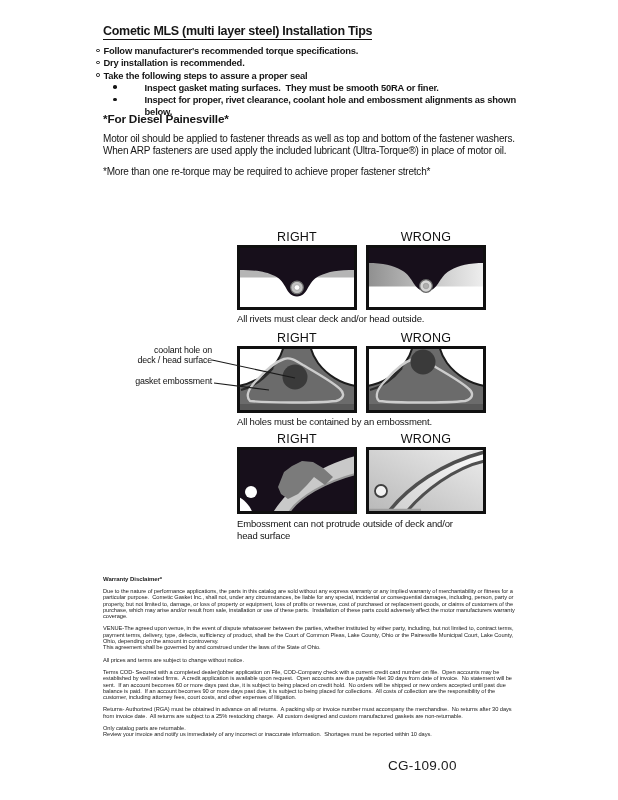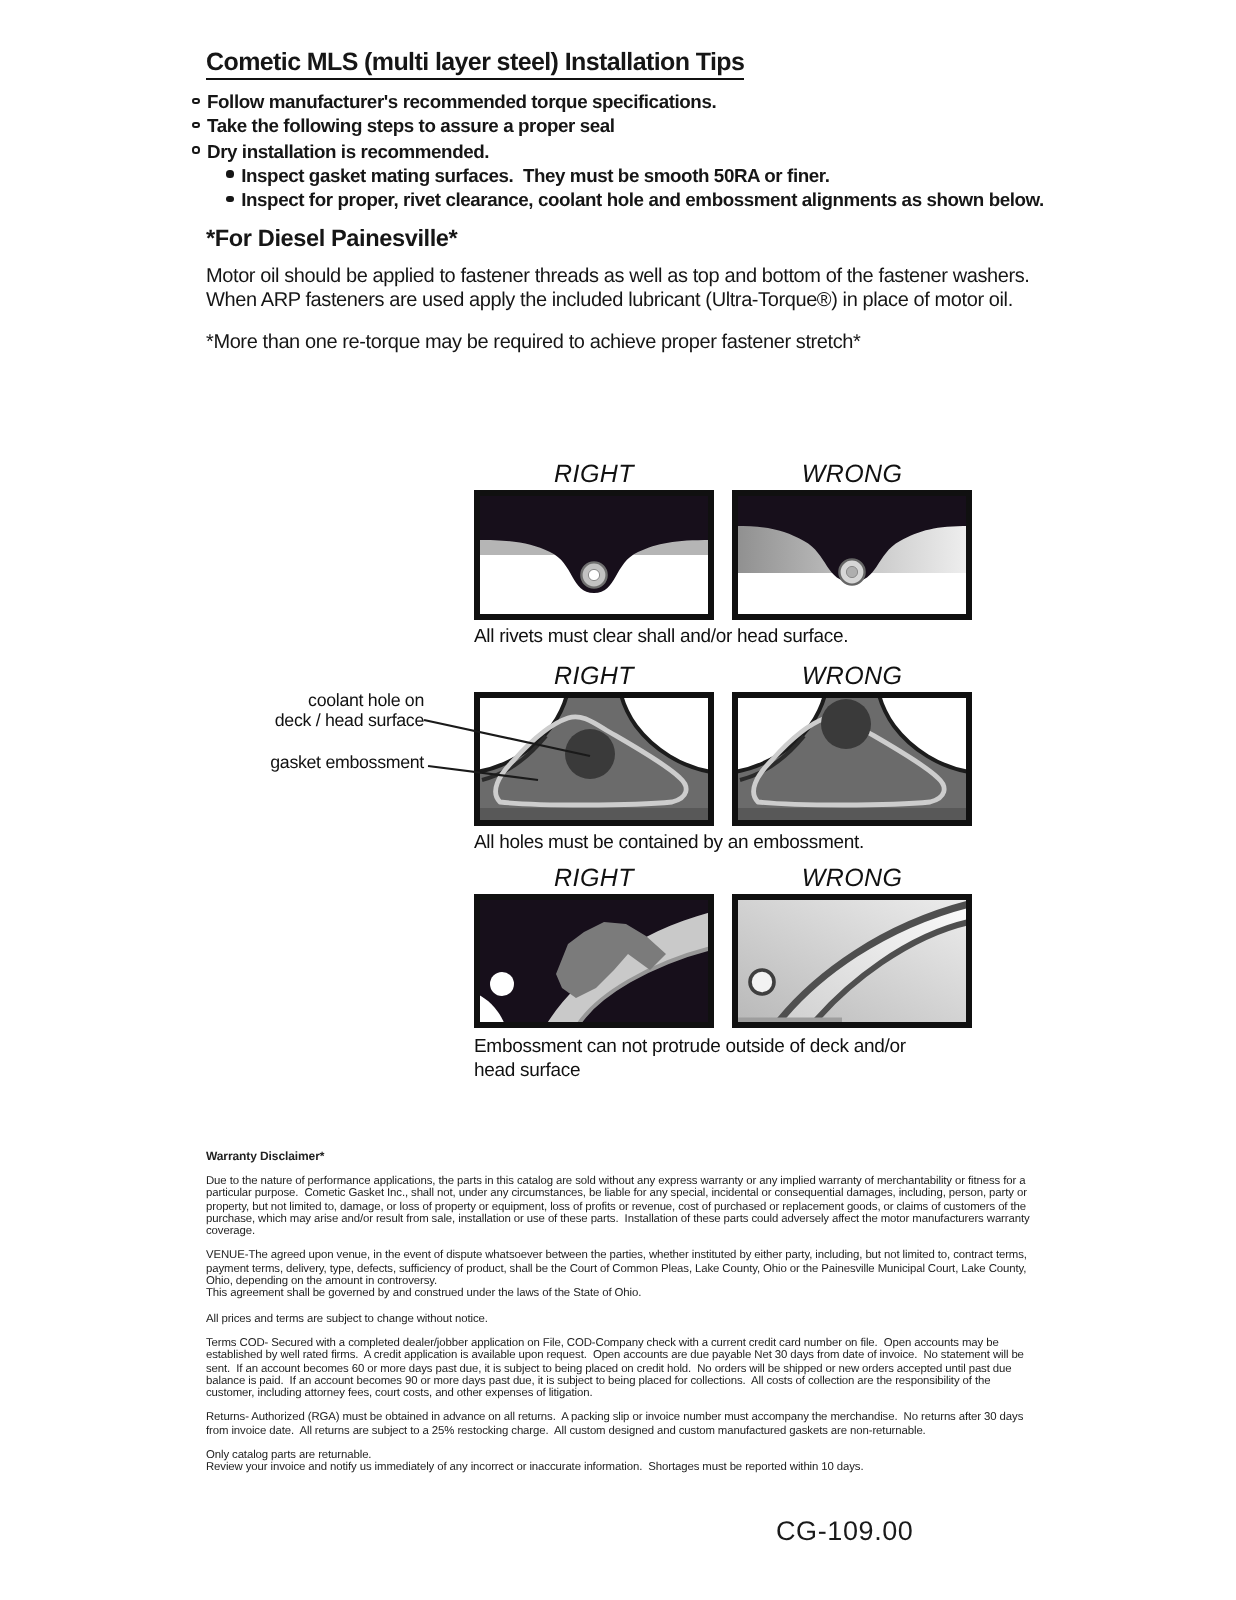--- a/index.html
+++ b/index.html
@@ -18,32 +18,32 @@
     border-bottom:1.5px solid #111; padding-bottom:1px;
     white-space:nowrap;
   }
 
   .checklist { position:absolute; left:96px; top:45px; width:440px; }
   .check-row { display:flex; align-items:flex-start; line-height:12.3px; font-size:9.4px; letter-spacing:-0.2px; white-space:pre-wrap;font-weight:bold; }
   .check-row .ring {
     flex:0 0 auto; width:3.5px; height:3.5px; border:0.9px solid #161616; border-radius:50%;
     margin:3.5px 4px 0 0;
   }
-  .check-row.sub { margin-left:17px; }
+  .check-row.sub { margin-left:17px;gap:24px; }
   .check-row .dot {
     flex:0 0 auto; width:3.6px; height:3.6px; background:#161616; border-radius:50%;
     margin:3.5px 4px 0 0;
   }
 
   .diesel { position:absolute; left:103px; top:112px; width:424px; }
   .diesel h2 { font-size:11.8px; font-weight:bold; letter-spacing:-0.2px; margin-bottom:7px; }
   .diesel p  { font-size:10px; line-height:12.4px; letter-spacing:-0.2px; margin-bottom:8px; white-space:pre-wrap; }
 
   .figure { position:absolute; left:237px; width:250px; }
-  .fig-labels { display:flex; width:249px;font-style:italic; }
+  .fig-labels { display:flex; width:249px; }
   .fig-labels span { width:120px; text-align:center; font-size:12.5px; letter-spacing:0.2px; color:#111; }
   .fig-labels span + span { margin-left:9px; }
   .fig-boxes { position:absolute; top:15px; left:0; display:flex; }
   .fig-boxes svg + svg { margin-left:9px; }
   .fig-caption { position:absolute; left:0; font-size:9.5px; letter-spacing:-0.15px; line-height:11.5px; white-space:nowrap; color:#111; }
 
   #fig1 { top:230px; height:100px; }
   #fig1 .fig-caption { top:83px; }
   #fig2 { top:331px; height:102px; }
   #fig2 .fig-caption { top:85px; }
@@ -69,25 +69,25 @@
 
   <div class="page-title">Cometic MLS (multi layer steel) Installation Tips</div>
 
   <div class="checklist">
     <div class="check-row">
       <span class="ring"></span>
       <span>Follow manufacturer's recommended torque specifications.</span>
     </div>
     <div class="check-row">
       <span class="ring"></span>
-      <span>Take the following steps to assure a proper seal</span>
+      <span>Dry installation is recommended.</span>
     </div>
     <div class="check-row">
       <span class="ring"></span>
-      <span>Dry installation is recommended.</span>
+      <span>Take the following steps to assure a proper seal</span>
     </div>
     <div class="check-row sub">
       <span class="dot"></span>
       <span>Inspect gasket mating surfaces.  They must be smooth 50RA or finer.</span>
     </div>
     <div class="check-row sub">
       <span class="dot"></span>
       <span>Inspect for proper, rivet clearance, coolant hole and embossment alignments as shown below.</span>
     </div>
   </div>
@@ -121,21 +121,21 @@
           </linearGradient>
         </defs>
         <rect x="1.5" y="1.5" width="117" height="62" fill="#ffffff" stroke="#101010" stroke-width="3"></rect>
         <rect x="1.5" y="18" width="117" height="23.5" fill="url(#deckGrad)"></rect>
         <path d="M1.5,1.5 H118.5 V18 C102,18 94,20 84,25.5 C72,32 73,46 60,46 C47,46 48,32 36,25.5 C26,20 18,18 1.5,18 Z" fill="#170f1b"></path>
         <circle cx="60" cy="41" r="6.3" fill="#d6d6d6" stroke="#666666" stroke-width="1.2"></circle>
         <circle cx="60" cy="41" r="2.8" fill="#aeaeae" stroke="#8a8a8a" stroke-width="0.5"></circle>
         <rect x="1.5" y="1.5" width="117" height="62" fill="none" stroke="#101010" stroke-width="3"></rect>
       </svg>
     </div>
-    <div class="fig-caption">All rivets must clear shall and/or head surface.</div>
+    <div class="fig-caption">All rivets must clear deck and/or head outside.</div>
   </div>
 
   <div class="figure" id="fig2">
     <div class="fig-labels">
       <span>RIGHT</span>
       <span>WRONG</span>
     </div>
     <div class="fig-boxes">
       <svg width="120" height="67" viewBox="0 0 120 67">
         <rect x="1.5" y="1.5" width="117" height="64" fill="#ffffff" stroke="#101010" stroke-width="3"></rect>

